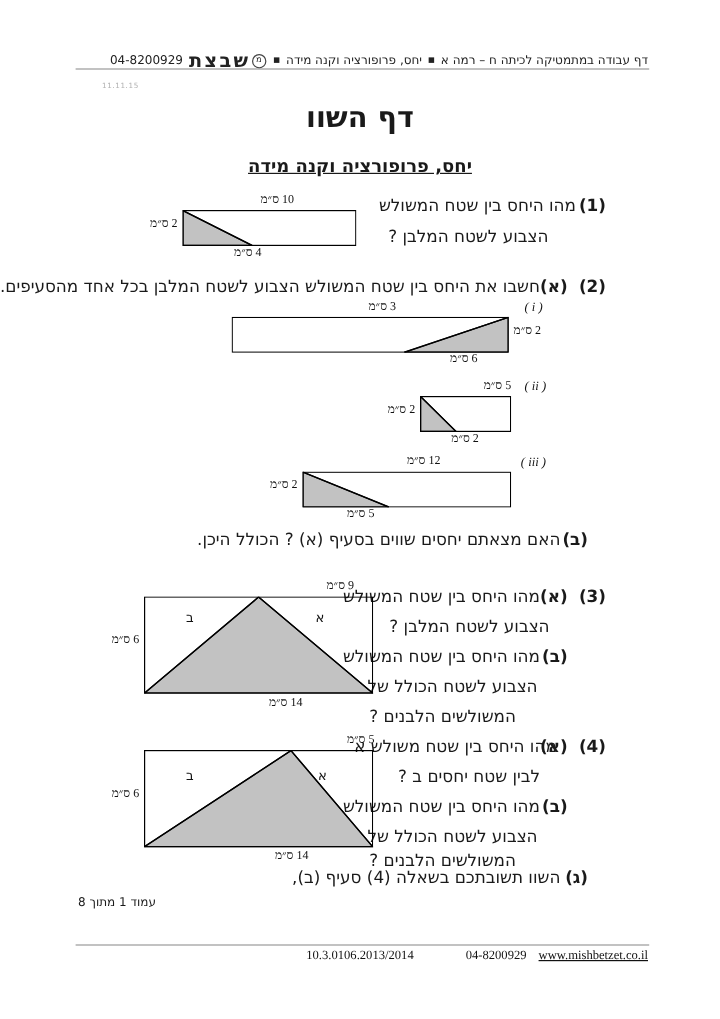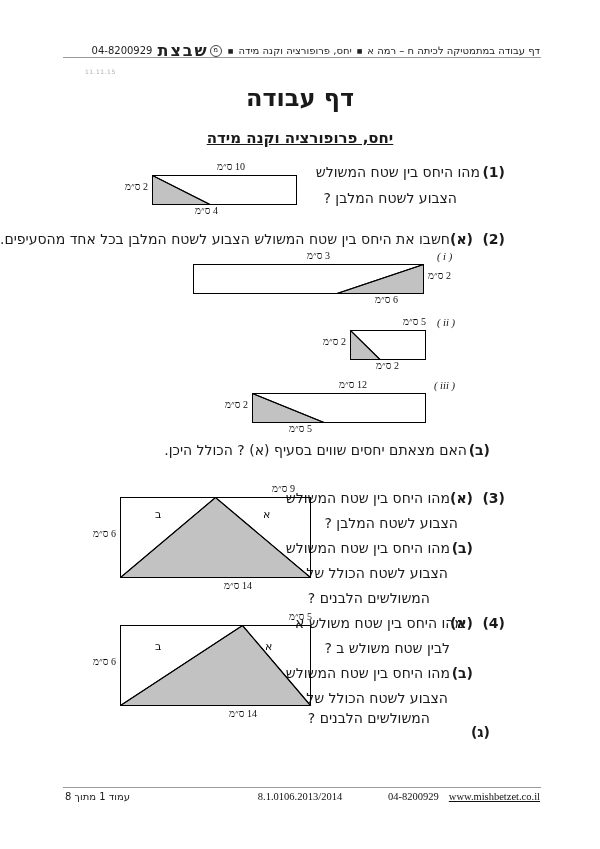--- a/index.html
+++ b/index.html
@@ -45,21 +45,21 @@
     <span style="display:inline-flex;align-items:center;">
       <span class="brandmark">מ</span>
       <span class="brand">שבצת</span>
     </span>
     <span style="direction:ltr;">04-8200929</span>
   </div>
   <div class="abs rule" style="top:57px; left:63px; width:478px;"></div>
 
   <div class="abs datestamp" style="top:68px; left:85px;">11.11.15</div>
 
-  <div class="abs title" style="top:84px; left:0; width:600px;">דף עבודה</div>
+  <div class="abs title" style="top:84px; left:0; width:600px;">דף השוו</div>
   <div class="abs subtitle" style="top:129px; left:0; width:600px;">יחס,  פרופורציה וקנה מידה</div>
 
   <div class="abs t marker" style="top:164px; right:95px;">(1)</div>
   <div class="abs t" style="top:164px; right:120px;">מהו היחס בין שטח המשולש</div>
   <div class="abs t" style="top:190px; right:143px;">הצבוע לשטח המלבן ?</div>
 
   <div class="abs dim" style="top:161px; left:165px; width:80px;">10 ס״מ</div>
   <div class="abs dim" style="top:181px; right:452px;">2 ס״מ</div>
   <div class="abs dim" style="top:205px; left:148px; width:70px;">4 ס״מ</div>
   <svg class="abs" style="top:175px; left:152px;" width="145" height="30">
@@ -122,40 +122,41 @@
   <svg class="abs" style="top:497px; left:120px;" width="191" height="82">
     <polygon points="95.5,0.5 0.5,80.5 190.5,80.5" fill="#c2c2c2" stroke="#000" stroke-width="1"></polygon>
     <rect x="0.5" y="0.5" width="190" height="80" fill="none" stroke="#000" stroke-width="1"></rect>
     <line x1="95.5" y1="0.5" x2="0.5" y2="80.5" stroke="#000" stroke-width="1.2"></line>
     <line x1="95.5" y1="0.5" x2="190.5" y2="80.5" stroke="#000" stroke-width="1.2"></line>
   </svg>
 
   <div class="abs t marker" style="top:615px; right:95px;">(4)</div>
   <div class="abs t marker" style="top:615px; right:127px;">(א)</div>
   <div class="abs t" style="top:615px; right:136px;">מהו היחס בין שטח משולש א</div>
-  <div class="abs t" style="top:640px; right:150px;">לבין  שטח משולש ב ?</div>
+  <div class="abs t" style="top:640px; right:150px;">לבין  שטח יחסים ב ?</div>
   <div class="abs t marker" style="top:665px; right:127px;">(ב)</div>
   <div class="abs t" style="top:665px; right:150px;">מהו היחס בין שטח המשולש</div>
   <div class="abs t" style="top:690px; right:152px;">הצבוע לשטח הכולל של שני</div>
   <div class="abs t" style="top:710px; right:170px;">המשולשים הלבנים ?</div>
   <div class="abs t marker" style="top:724px; right:110px;">(ג)</div>
+  <div class="abs t" style="top:724px; right:133px;">השוו תשובתכם בשאלה (4) סעיף (ב),</div>
 
   <div class="abs dim" style="top:611px; left:232px; width:80px;">5 ס״מ</div>
   <div class="abs dim" style="top:656px; right:484px;">6 ס״מ</div>
   <div class="abs dim" style="top:708px; left:177px; width:80px;">14 ס״מ</div>
   <div class="abs region-letter" style="top:640px; left:155px;">ב</div>
   <div class="abs region-letter" style="top:640px; left:265px;">א</div>
   <svg class="abs" style="top:625px; left:120px;" width="191" height="82">
     <polygon points="122.5,0.5 0.5,80.5 190.5,80.5" fill="#c2c2c2" stroke="#000" stroke-width="1"></polygon>
     <rect x="0.5" y="0.5" width="190" height="80" fill="none" stroke="#000" stroke-width="1"></rect>
     <line x1="122.5" y1="0.5" x2="0.5" y2="80.5" stroke="#000" stroke-width="1.2"></line>
     <line x1="122.5" y1="0.5" x2="190.5" y2="80.5" stroke="#000" stroke-width="1.2"></line>
   </svg>
 
   <div class="abs rule" style="top:787px; left:63px; width:478px;"></div>
-  <div class="abs t" style="top:791px; left:65px; font-size:10px;">עמוד 1 מתוך 8</div>
-  <div class="abs footer-serif" style="top:791px; left:0; width:600px; text-align:center;">8.1.0106.2013/2014</div>
+  <div class="abs t" style="top:747px; left:65px; font-size:10px;">עמוד 1 מתוך 8</div>
+  <div class="abs footer-serif" style="top:791px; left:0; width:600px; text-align:center;">10.3.0106.2013/2014</div>
   <div class="abs" style="top:791px; right:60px; display:flex; gap:10px; direction:ltr;">
     <span class="footer-serif">04-8200929</span>
     <span class="footer-serif link">www.mishbetzet.co.il</span>
   </div>
 
 </div>
 
 </body></html>

